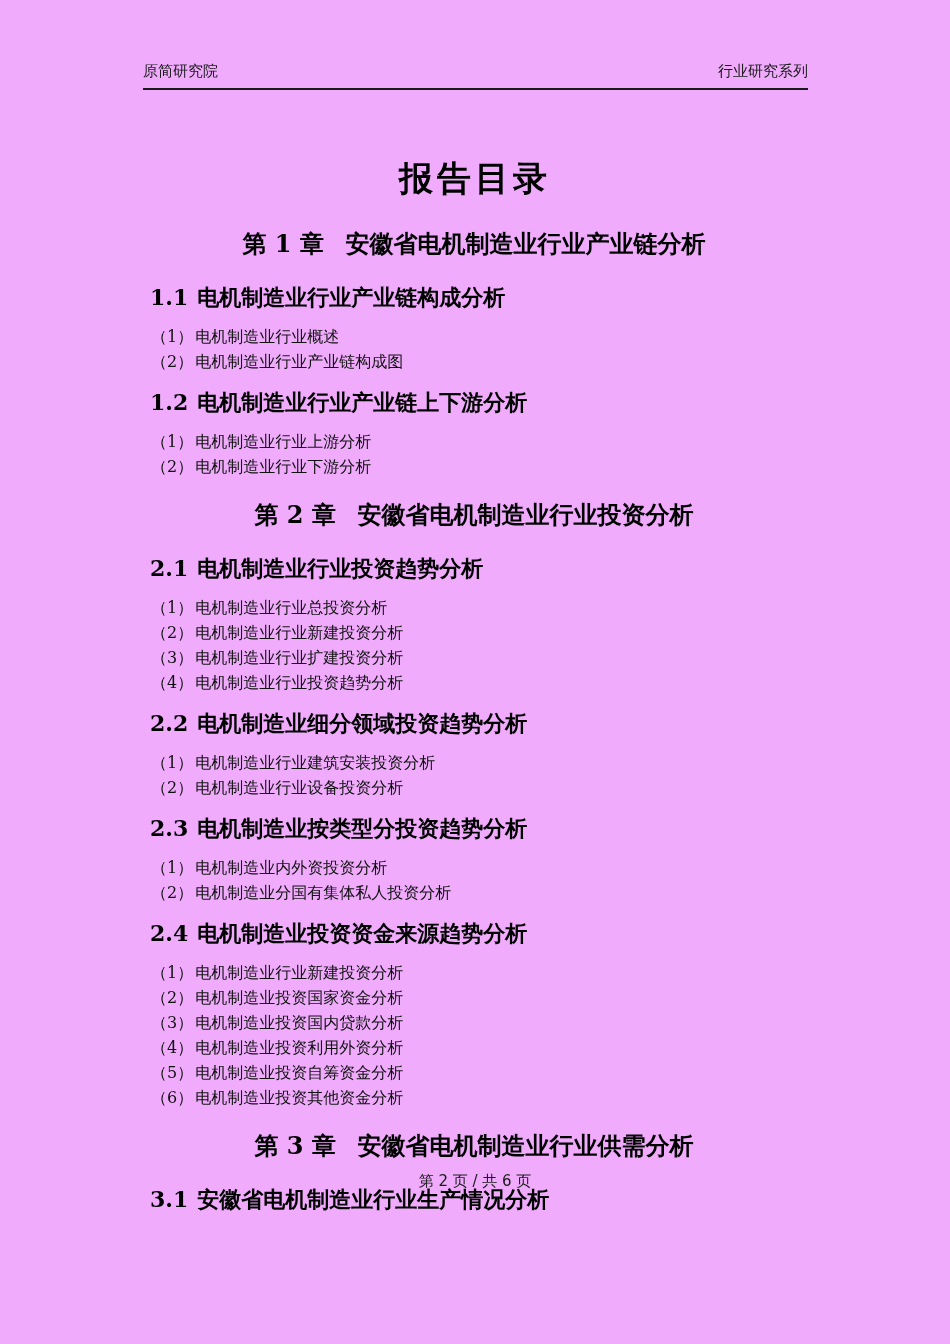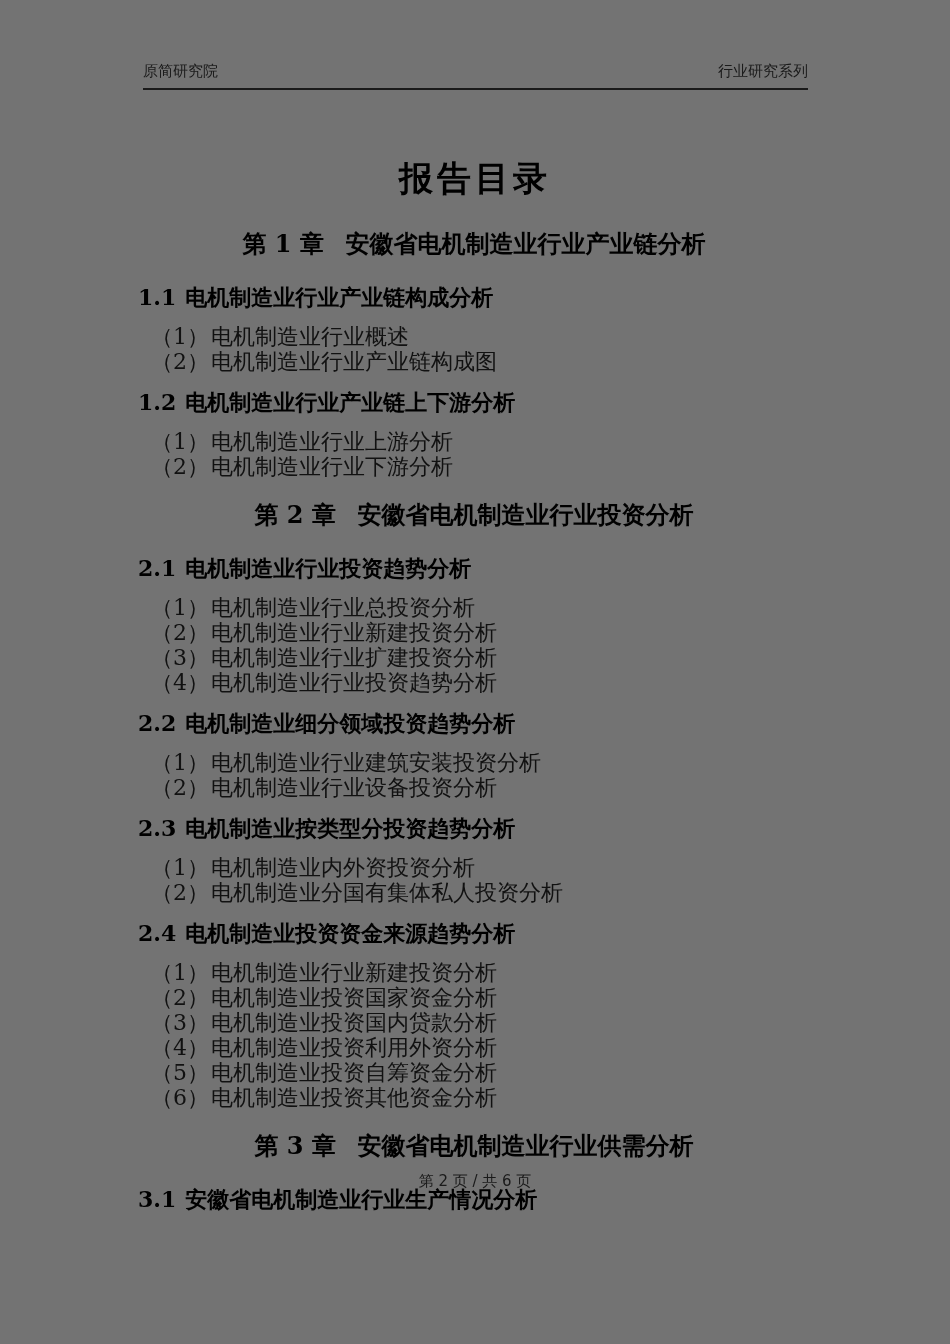--- a/index.html
+++ b/index.html
@@ -4,21 +4,21 @@
 <style>
   html, body {
     margin: 0;
     padding: 0;
     background: #ffffff;
   }
   .page {
     position: relative;
     width: 950px;
     height: 1344px;
-    background: #737373;
+    background: #f0abfc;
     color: #000000;
     font-family: "DejaVu Serif", serif;
     overflow: hidden;
     box-sizing: border-box;
     padding-top: 62px;
   }
   .header {
     margin: 0 142px 0 143px;
     display: flex;
     justify-content: space-between;
@@ -48,30 +48,30 @@
     margin: 20px 0 24px 0;
   }
   .chapter .num {
     margin-right: 0.9em;
     text-align: center;
   }
   .section {
     font-weight: bold;
     font-size: 22px;
     line-height: 29px;
-    margin: 14px 0 12px 0;
+    margin: 14px 0 12px 12px;
   }
   .section .num {
     margin-right: 9px;
   }
   .items {
     margin: 0 0 14px 0;
   }
   .item {
-    font-size: 22px;
+    font-size: 16px;
     line-height: 25px;
     padding-left: 13px;
     color: #111111;
   }
   .item .num {
     margin-right: 2px;
   }
   .footer {
     position: absolute;
     left: 0;

